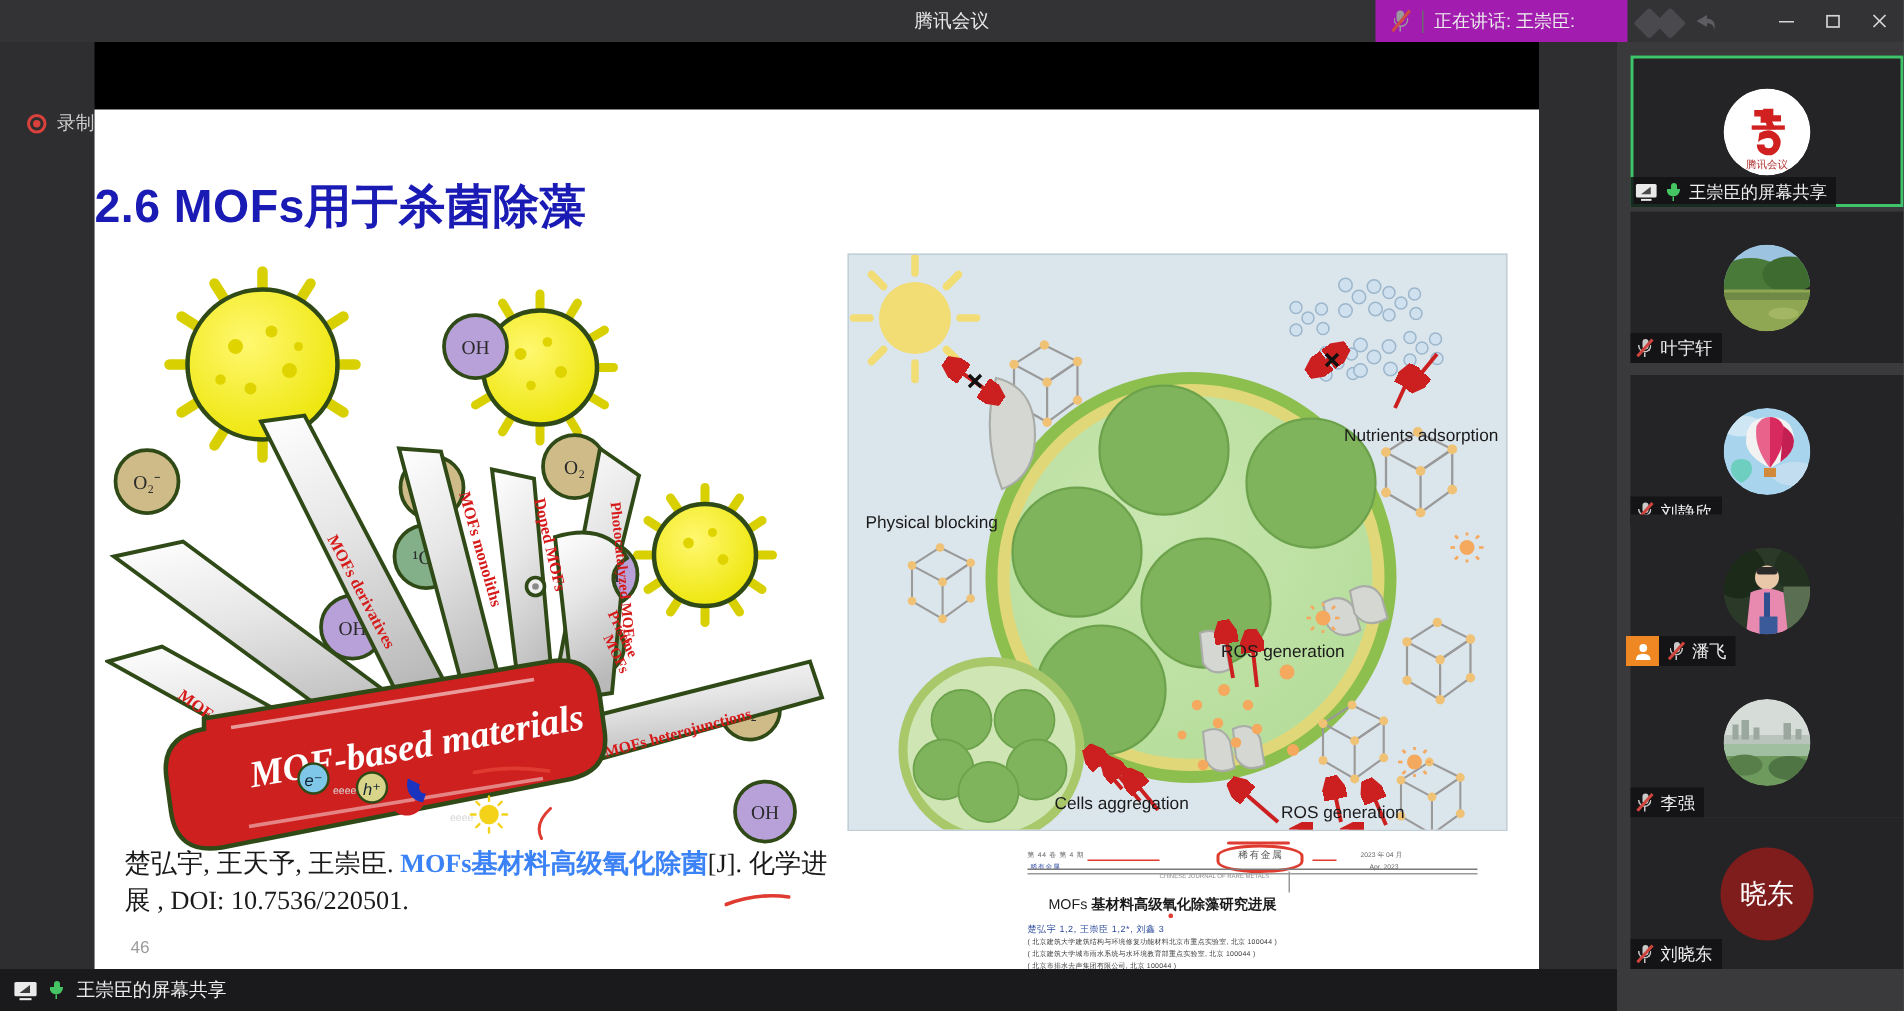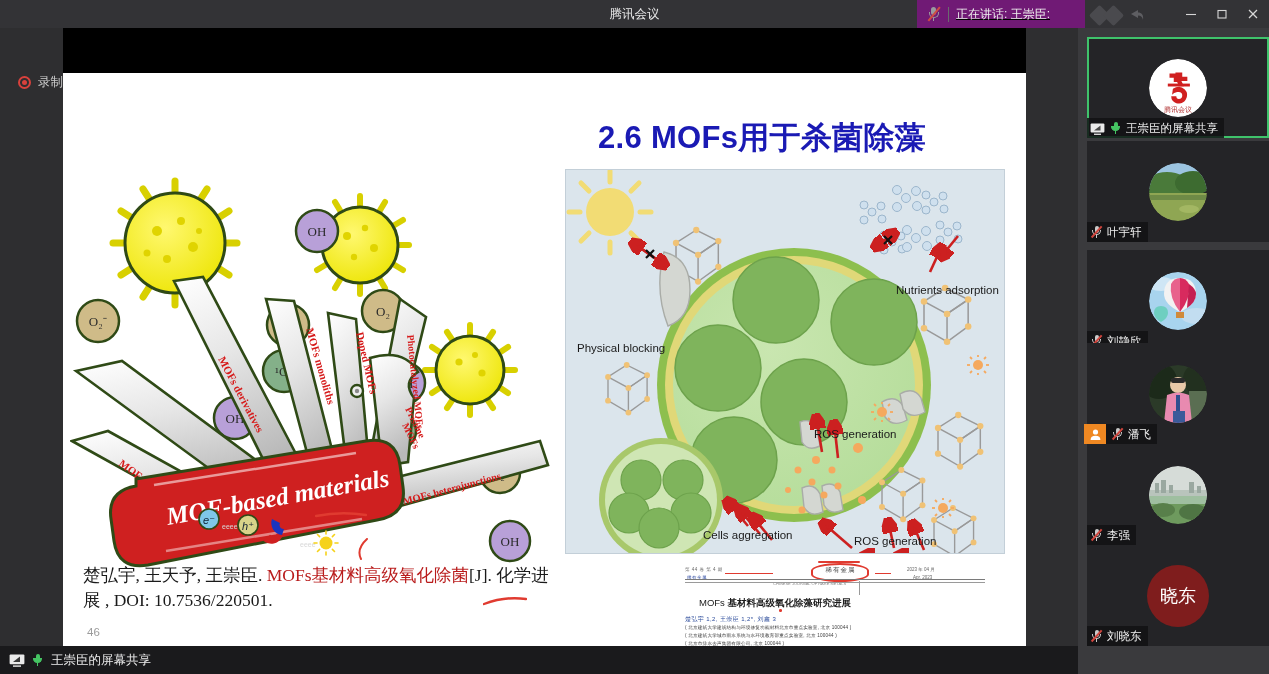--- a/index.html
+++ b/index.html
@@ -16,23 +16,22 @@
     position: absolute; left: 0; top: 0; width: 1269px; height: 28px;
     background: #333336;
   }
   #app-title {
     position: absolute; left: 0; top: 0; width: 1269px; height: 28px;
     line-height: 28px; text-align: center;
     color: #e8e8e8; font-size: 12.5px;
   }
   #speaking-chip {
     position: absolute; left: 917px; top: 0; width: 168px; height: 28px;
-    background: #701a75; display: flex; align-items: center; gap: 7px;
+    background: #a21caf; display: flex; align-items: center; gap: 7px;
     padding-left: 9px;
-    text-decoration: underline;
   }
   #speaking-chip .divider {
     width: 1px; height: 15px; background: #6a6a6e;
   }
   #speaking-text {
     color: #ededed; font-size: 12px; white-space: nowrap;
   }
   .mic-muted { position: relative; width: 15px; height: 16px; flex: none; }
   .mic-muted .body {
     position: absolute; left: 5px; top: 1px; width: 5px; height: 8px;
@@ -100,21 +99,21 @@
     position: absolute; left: 63px; top: 0px; width: 963px; height: 620px;
     background: #000;
   }
   #slide {
     position: absolute; left: 0px; top: 45px; width: 963px; height: 583px;
     background: #ffffff; overflow: hidden;
   }
 
   #slide-title {
     position: absolute; left: 0; top: 44px; width: 863px;
-    text-align: right; color: #1a1ab4;
+    text-align: left; color: #1a1ab4;
     font-size: 31px; font-weight: bold; letter-spacing: 0.3px;
   }
 
   
   #fig-left {
     position: absolute; left: 7px; top: 100px; width: 492px; height: 400px;
     background: #fff;
   }
   #fig-left svg { display:block; }
 
@@ -125,21 +124,21 @@
     overflow: hidden;
   }
   #fig-right svg { display:block; }
 
   
   #citation {
     position: absolute; left: 20px; top: 490px; width: 470px;
     color: #1a1a1a; font-size: 17.5px; line-height: 1.45;
     font-family: "Liberation Serif", serif;
   }
-  #citation .hl { color: #b91c1c; font-weight: normal; }
+  #citation .hl { color: #3b82f6; font-weight: bold; }
   #slide-num {
     position: absolute; left: 24px; top: 553px;
     color: #9b9b9b; font-size: 11.5px;
   }
 
   
   #paper-thumb {
     position: absolute; left: 600px; top: 488px; width: 345px; height: 92px;
     background: #fff;
   }

